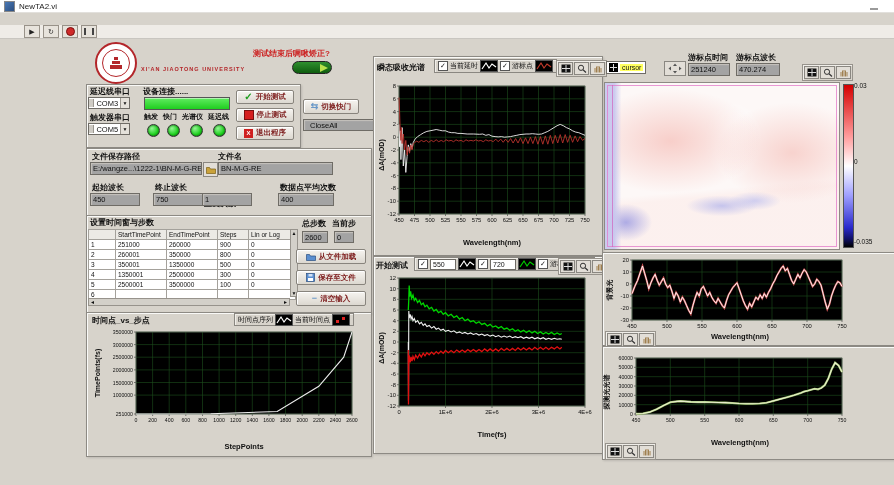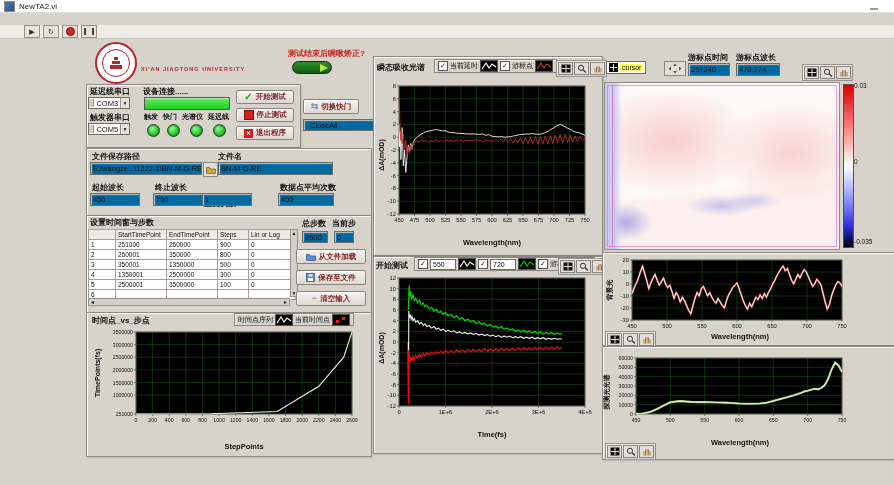--- a/index.html
+++ b/index.html
@@ -14,21 +14,21 @@
   .menubar{left:0;top:13px;width:894px;height:12px;background:#f5f3f0;border-bottom:1px solid #dedcd8;display:flex;align-items:center;font-size:8px;color:#222;padding-left:4px;box-sizing:border-box;}
   .menu-item{padding:0 7px;}
   .toolbar{left:0;top:25px;width:894px;height:14px;background:#efece7;border-bottom:1px solid #c9c6c0;display:flex;align-items:center;padding-left:24px;gap:3px;box-sizing:border-box;}
   .tbtn{width:14px;height:11px;background:#e7e3dc;border:1px solid #989289;display:flex;align-items:center;justify-content:center;font-size:7px;color:#222;line-height:1;}
   .abortdot{width:7px;height:7px;border-radius:50%;background:#cf2a2a;border:1px solid #7a1010;}
   .pbars{width:6px;height:7px;border-left:2px solid #444;border-right:2px solid #444;}
   
   .panel{background:#d7d3cb;border:1px solid #8d8a84;box-shadow:inset 1px 1px 0 rgba(255,255,255,.85),1px 1px 2px rgba(0,0,0,.12);}
   .lab{font-size:8px;font-weight:bold;color:#111;white-space:nowrap;}
   .slab{font-size:7px;color:#111;white-space:nowrap;}
-  .field{background:#0369a1;border:1px solid #6f6c66;box-shadow:inset 1px 1px 1px #c6c3bd;font-size:7.5px;color:#111;display:flex;align-items:center;padding:0 2px;box-sizing:border-box;white-space:nowrap;overflow:hidden;}
+  .field{background:#a3a3a3;border:1px solid #6f6c66;box-shadow:inset 1px 1px 1px #c6c3bd;font-size:7.5px;color:#111;display:flex;align-items:center;padding:0 2px;box-sizing:border-box;white-space:nowrap;overflow:hidden;}
   .combo{background:#fff;border:1px solid #6f6c66;display:flex;align-items:center;font-size:7.5px;color:#111;box-sizing:border-box;}
   .combo .ioic{width:5px;height:8px;background:#cfccc5;border-right:1px solid #9a968f;}
   .combo .val{flex:1;padding:0 2px;}
   .combo .dd{width:9px;height:100%;background:#e4e1da;border-left:1px solid #9a968f;font-size:5px;display:flex;align-items:center;justify-content:center;}
   .btn{background:linear-gradient(#f6f4f0,#dcd8d0);border:1px solid #88847d;border-radius:2px;box-shadow:inset 1px 1px 0 #fff;display:flex;align-items:center;justify-content:center;gap:3px;font-size:7.5px;font-weight:bold;color:#7d1c1c;box-sizing:border-box;white-space:nowrap;}
   .led{width:11px;height:11px;border-radius:50%;background:radial-gradient(circle at 35% 30%,#96f596,#21d321 60%,#0e8c0e);border:1px solid #333;box-shadow:inset 0 0 2px #0a5a0a;}
   .bar{background:linear-gradient(#61ec61,#1fce1f);border:1px solid #555;box-shadow:inset 0 1px 0 rgba(255,255,255,.5);}
   .legendbox{border:1px solid #8a8781;background:#d7d3cb;box-shadow:inset 1px 1px 0 #f0eee9;display:flex;align-items:center;gap:2px;padding:0 3px;box-sizing:border-box;}
   .leglab{font-size:7px;color:#111;white-space:nowrap;}
   .cb{width:8px;height:8px;background:#fff;border:1px solid #555;font-size:7px;line-height:8px;text-align:center;color:#222;}
@@ -36,21 +36,21 @@
   .curveicon{display:inline-flex;border:1px solid #555;line-height:0;}
   .palette{display:flex;gap:1px;background:#d7d3cb;border:1px solid #97938c;box-shadow:inset 1px 1px 0 #f0eee9;padding:1px;}
   .picon{width:13px;height:11px;background:#e2deD7;border:1px solid #8a8781;display:inline-flex;align-items:center;justify-content:center;line-height:0;}
   .xlab{position:absolute;font-size:7.5px;font-weight:bold;color:#111;text-align:center;}
   .vlab{position:absolute;font-size:7px;font-weight:bold;color:#111;white-space:nowrap;transform:translate(-50%,-50%) rotate(-90deg);}
   
   .seal{border-radius:50%;border:2px solid #b3262a;display:flex;align-items:center;justify-content:center;background:#fff;}
   .seal .inner{width:26px;height:26px;border-radius:50%;border:1px solid #b3262a;display:flex;align-items:center;justify-content:center;}
   .uni-cn{font-family:"Liberation Serif",serif;font-size:16px;font-weight:bold;color:#b3262a;letter-spacing:2px;white-space:nowrap;}
   .uni-en{font-size:5.5px;font-weight:bold;color:#b3262a;letter-spacing:1px;white-space:nowrap;}
-  .chirp-label{font-size:8px;font-weight:bold;color:#c22;text-align:right;}
+  .chirp-label{font-size:8px;font-weight:bold;color:#c22;text-align:left;}
   .toggle{border-radius:7px;background:linear-gradient(#2e8f2e,#0f5c0f);border:1px solid #222;display:flex;align-items:center;justify-content:flex-end;padding-right:3px;box-sizing:border-box;}
   .toggle .knob{width:0;height:0;border-top:4px solid transparent;border-bottom:4px solid transparent;border-left:8px solid #b7e34a;}
   
   .table{border-collapse:collapse;background:#fff;table-layout:fixed;width:202px;}
   .table th,.table td{border:1px solid #a4a19b;font-size:6.5px;font-weight:normal;color:#111;text-align:left;padding:0 2px;height:9px;white-space:nowrap;overflow:hidden;}
   .table th{background:#eceae5;}
   .table th:nth-child(1),.table td:nth-child(1){width:22px;}
   .table th:nth-child(2),.table td:nth-child(2){width:46px;}
   .table th:nth-child(3),.table td:nth-child(3){width:46px;}
   .table th:nth-child(4),.table td:nth-child(4){width:26px;}

